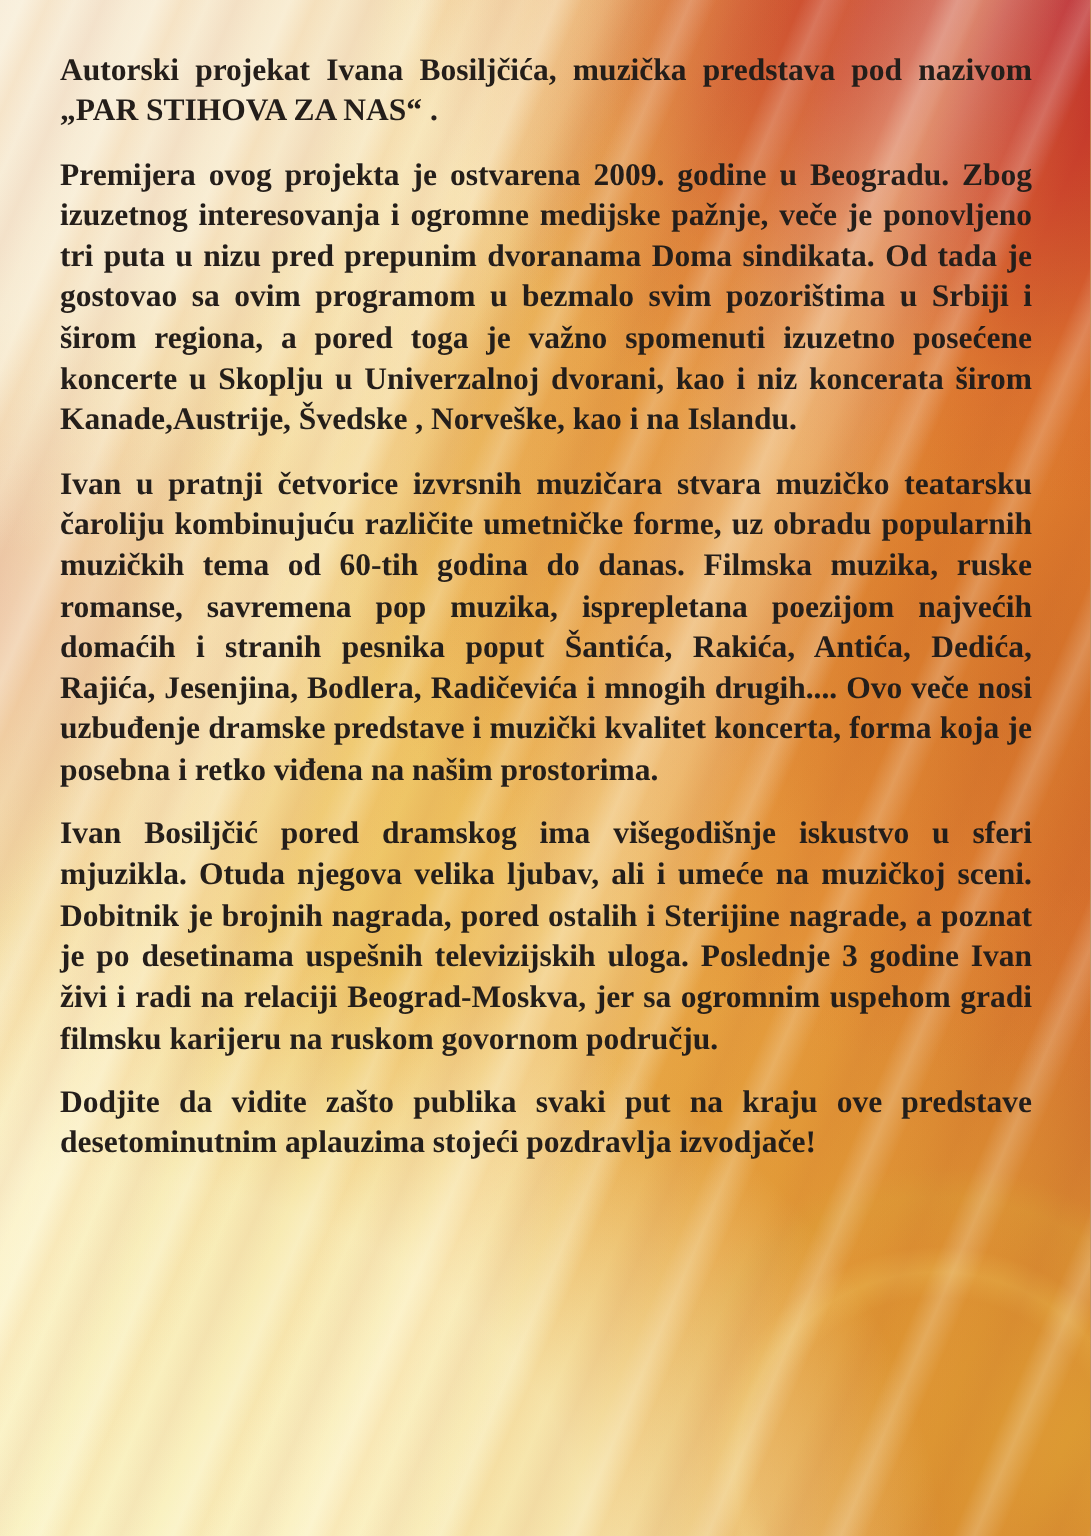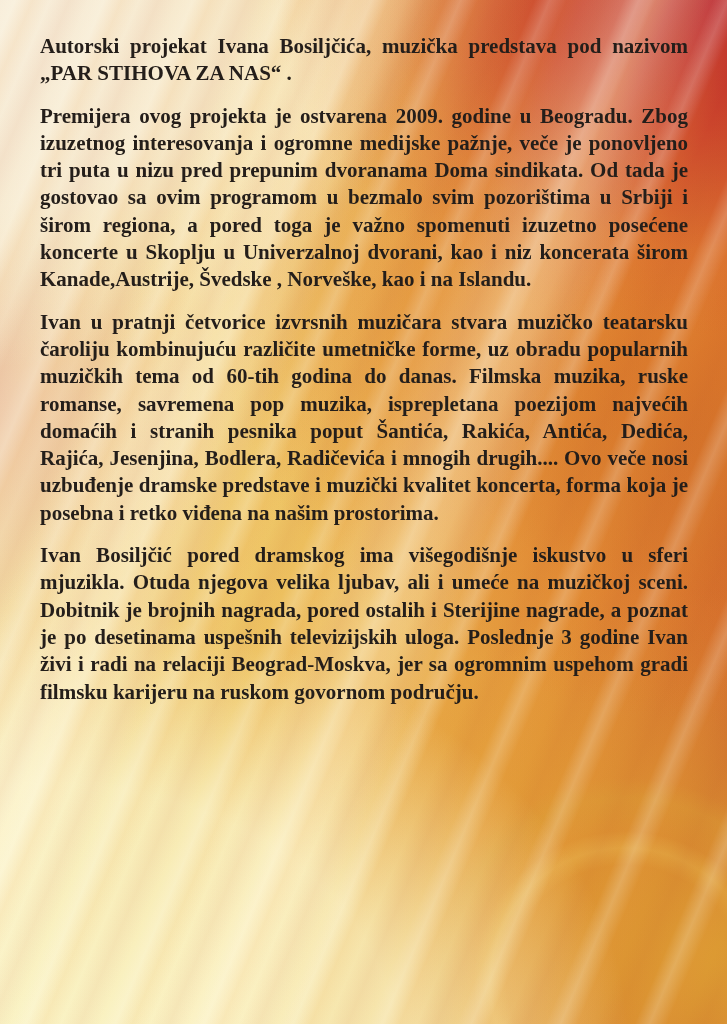--- a/index.html
+++ b/index.html
@@ -99,14 +99,15 @@
 </style>
 </head>
 <body>
 
 <div class="page">
   <div class="content">
     <p>Autorski projekat Ivana Bosiljčića, muzička predstava pod nazivom „PAR STIHOVA ZA NAS“ .</p>
     <p>Premijera ovog projekta je ostvarena 2009. godine u Beogradu. Zbog izuzetnog interesovanja i ogromne medijske pažnje, veče je ponovljeno tri puta u nizu pred prepunim dvoranama Doma sindikata. Od tada je gostovao sa ovim programom u bezmalo svim pozorištima u Srbiji i širom regiona, a pored toga je važno spomenuti izuzetno posećene koncerte u Skoplju u Univerzalnoj dvorani, kao i niz koncerata širom Kanade,Austrije, Švedske , Norveške, kao i na Islandu.</p>
     <p>Ivan u pratnji četvorice izvrsnih muzičara stvara muzičko teatarsku čaroliju kombinujuću različite umetničke forme, uz obradu popularnih muzičkih tema od 60-tih godina do danas. Filmska muzika, ruske romanse, savremena pop muzika, isprepletana poezijom najvećih domaćih i stranih pesnika poput Šantića, Rakića, Antića, Dedića, Rajića, Jesenjina, Bodlera, Radičevića i mnogih drugih.... Ovo veče nosi uzbuđenje dramske predstave i muzički kvalitet koncerta, forma koja je posebna i retko viđena na našim prostorima.</p>
     <p>Ivan Bosiljčić pored dramskog ima višegodišnje iskustvo u sferi mjuzikla. Otuda njegova velika ljubav, ali i umeće na muzičkoj sceni. Dobitnik je brojnih nagrada, pored ostalih i Sterijine nagrade, a poznat je po desetinama uspešnih televizijskih uloga. Poslednje 3 godine Ivan živi i radi na relaciji Beograd-Moskva, jer sa ogromnim uspehom gradi filmsku karijeru na ruskom govornom području.</p>
+    <p>Dodjite da vidite zašto publika svaki put na kraju ove predstave desetominutnim aplauzima stojeći pozdravlja izvodjače!</p>
   </div>
 </div>
 
 </body></html>

